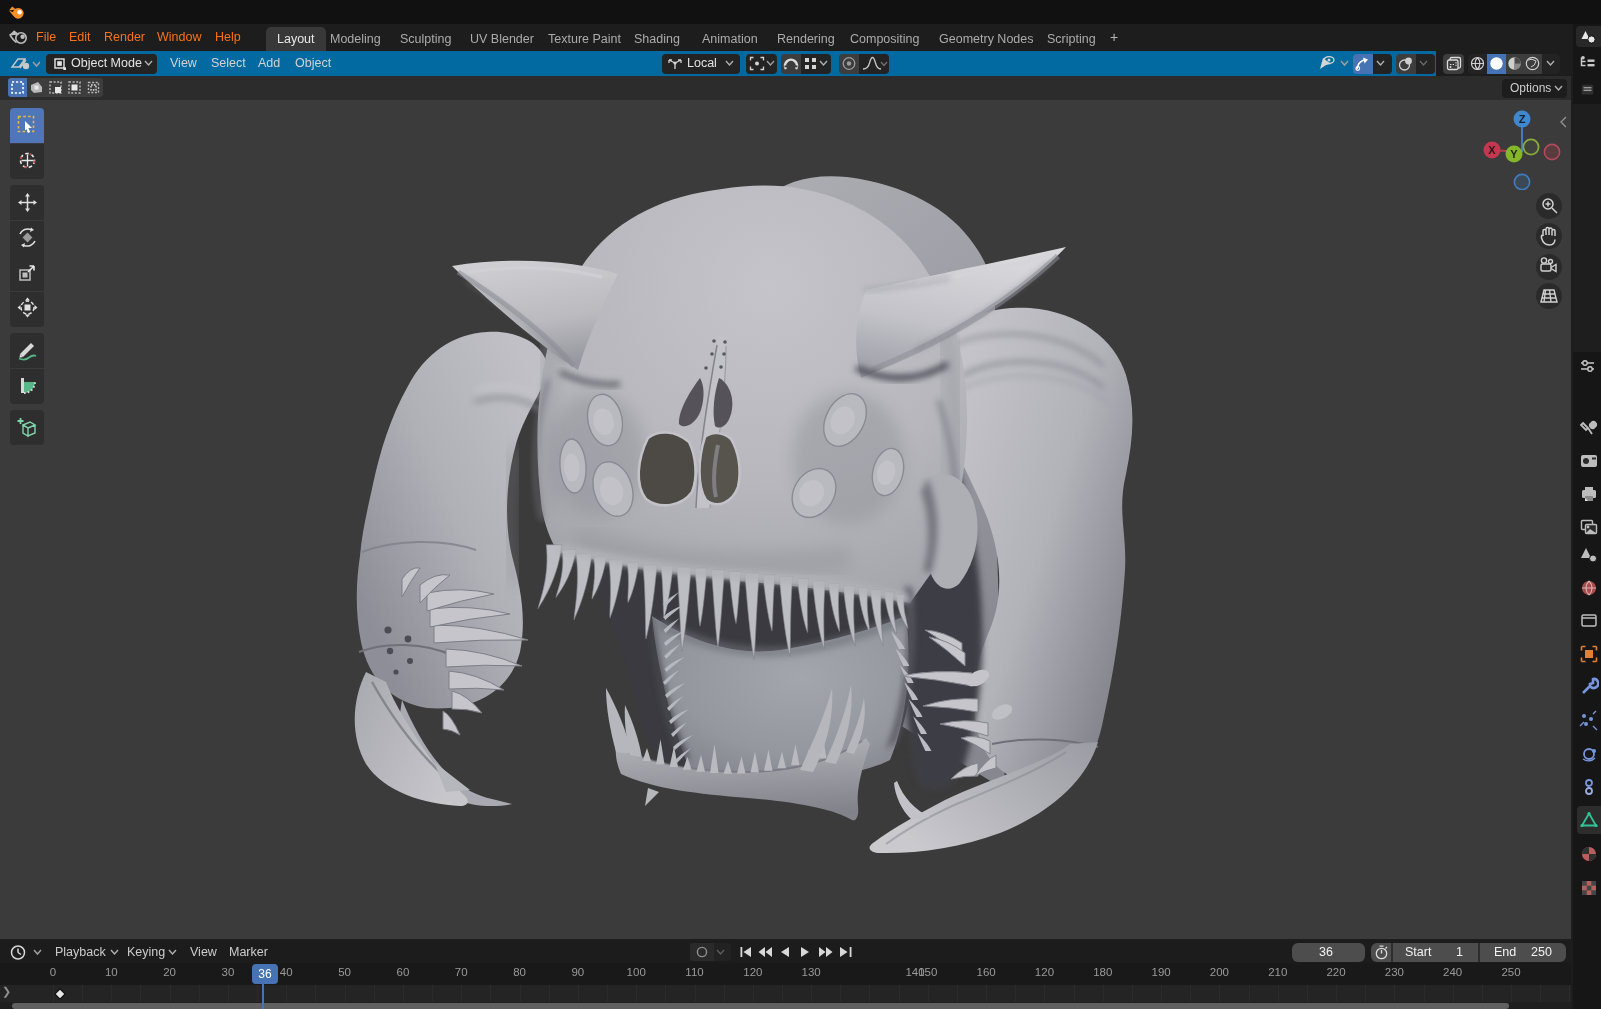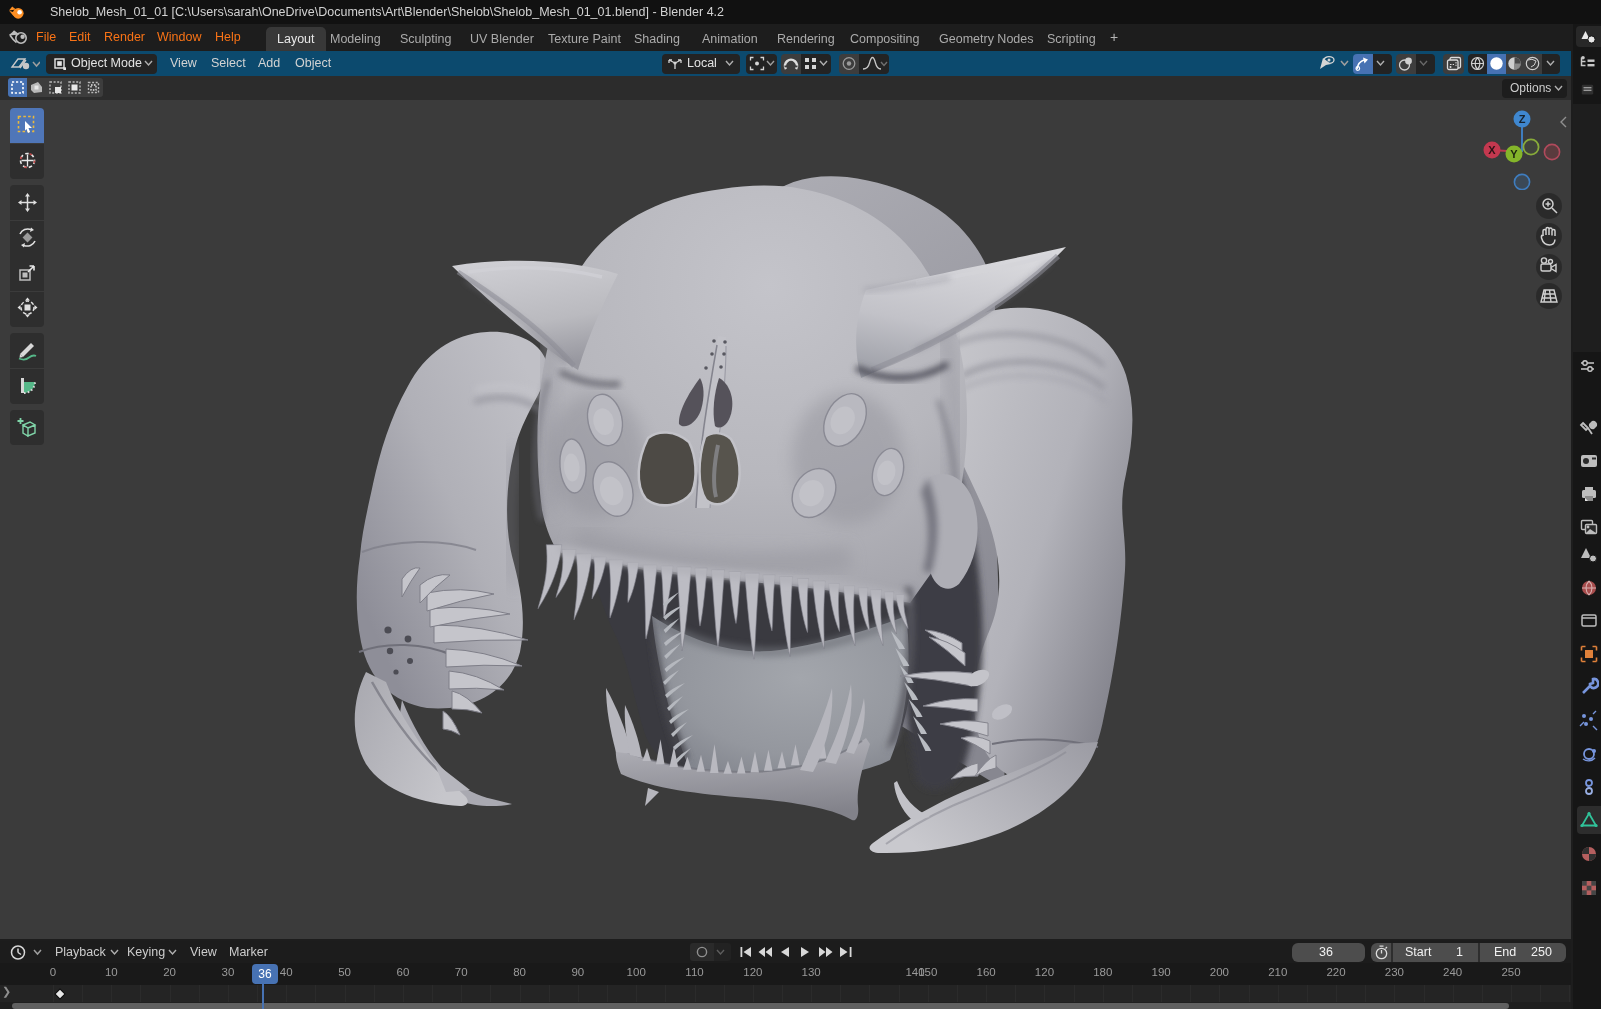--- a/index.html
+++ b/index.html
@@ -10,21 +10,21 @@
   
   #titlebar{left:0;top:0;width:1601px;height:24px;background:#111111;color:#d2d2d2;
             font-size:12.5px;line-height:24px;}
   
   #topbar{left:0;top:24px;width:1601px;height:27px;background:#1d1d1d;}
   .menu{color:#f97316;font-size:12.5px;line-height:27px;position:absolute;top:0;}
   .wtab{position:absolute;top:3px;height:24px;line-height:24px;color:#ababab;
         font-size:12.5px;padding:0 11px;border-radius:5px 5px 0 0;}
   .wtab.active{background:#383838;color:#e8e8e8;}
   
-  #vphead{left:0;top:51px;width:1571px;height:25px;background:#0c4a6e;}
+  #vphead{left:0;top:51px;width:1436px;height:25px;background:#0369a1;}
   #toolsettings{left:0;top:76px;width:1571px;height:24px;background:#2c2c2c;}
   .htext{position:absolute;color:#d3d3d3;font-size:12.5px;line-height:25px;top:0;}
   .pill{position:absolute;background:#232323;border-radius:4px;}
   
   #viewport{left:0;top:100px;width:1571px;height:839px;background:#3b3b3b;overflow:hidden;}
   
   .tbtn{position:absolute;left:10px;width:34px;height:35px;background:#2e2e2e;}
   .tbtn.active{background:#4f76b8;}
   
   #timeline{left:0;top:941px;width:1571px;height:68px;background:#1c1c1c;}
@@ -39,21 +39,20 @@
 </head>
 <body>
 <div id="app">
   <div class="abs" id="titlebar">
     <svg class="abs" style="left:8px;top:4px" width="17" height="17" viewBox="0 0 17 17">
       <circle cx="10.2" cy="9.3" r="5.4" fill="#ff9024"></circle>
       <circle cx="11.6" cy="8.2" r="2.3" fill="#ffffff"></circle>
       <path d="M1 6.5 L8 5.6 L4.2 2.6 Z" fill="#ff9024"></path>
       <path d="M1.2 6.8 Q4.5 11.5 7.2 13.2 L5 8 Z" fill="#ff9024"></path>
     </svg>
-    <span class="abs" style="left:50px">Shelob_Mesh_01_01 [C:\Users\sarah\OneDrive\Documents\Art\Blender\Shelob\Shelob_Mesh_01_01.blend] - Blender 4.2</span>
   </div>
   <div class="abs" id="topbar">
     <svg class="abs" style="left:8px;top:4px" width="22" height="19" viewBox="0 0 22 19">
       <g stroke="#bdbdbd" fill="none">
         <circle cx="13" cy="10" r="5.2" stroke-width="1.6"></circle>
         <circle cx="14.6" cy="8.7" r="2.2" fill="#bdbdbd" stroke="none"></circle>
         <path d="M1.5 6.8 L9.5 6 L5.5 3" stroke-width="1.6" fill="#bdbdbd"></path>
         <path d="M2 7.2 Q5.5 12.5 8.5 14.5" stroke-width="1.6"></path>
       </g>
     </svg>

